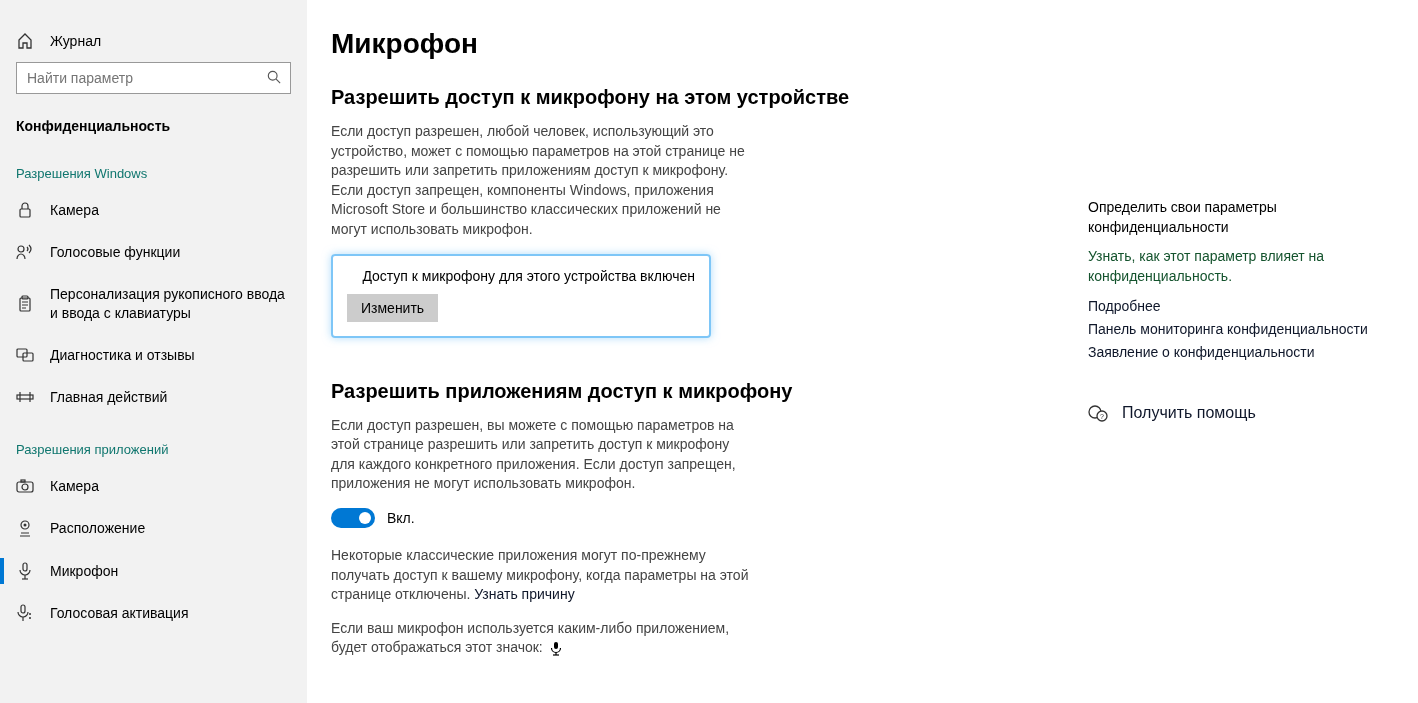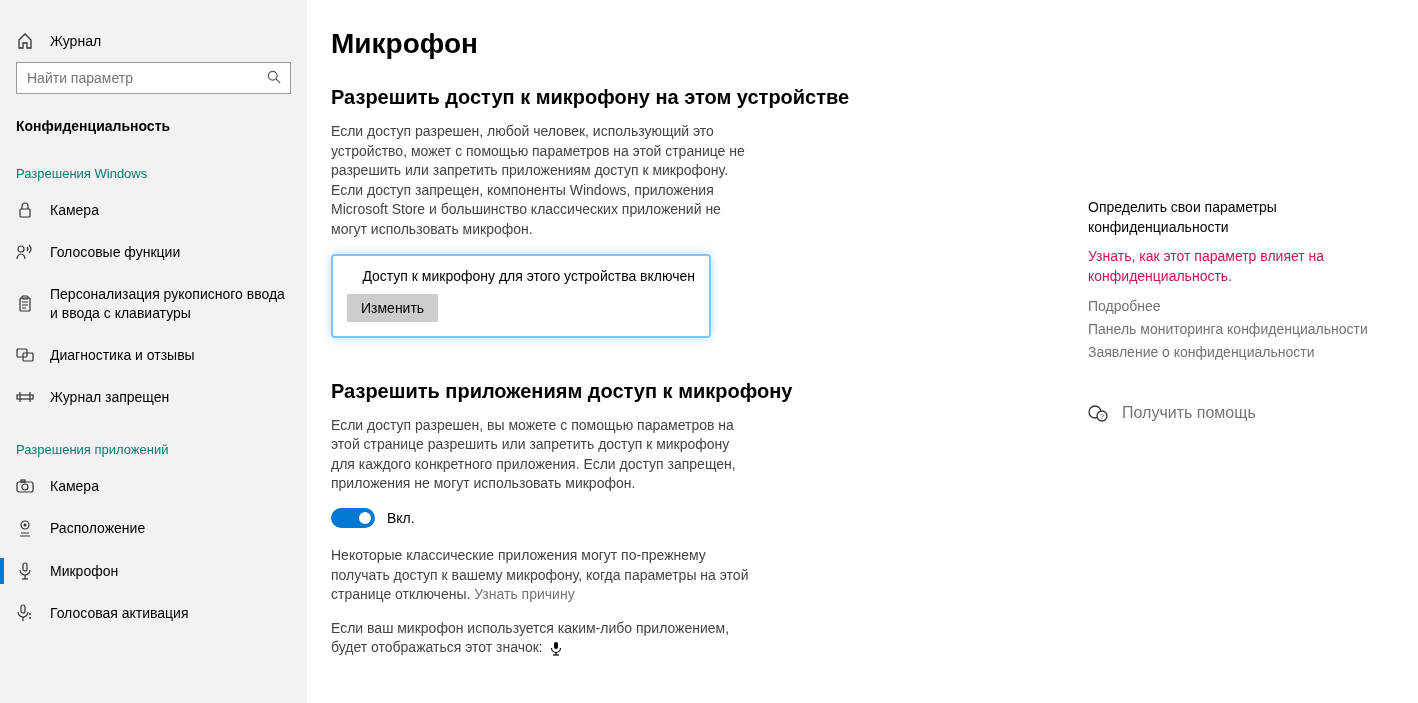--- a/index.html
+++ b/index.html
@@ -24,24 +24,24 @@
 h1 { font-size: 28px; font-weight: 600; margin-bottom: 24px; }
 h2 { font-size: 20px; font-weight: 600; margin-bottom: 12px; line-height:1.3; }
 .para { font-size: 14px; color: #444; line-height: 1.4; margin-bottom: 14px; max-width: 420px; }
 .callout { border: 2px solid #7ec6f7; border-radius: 4px; padding: 12px 14px 14px 14px; max-width: 380px; margin-bottom: 40px; box-shadow: 0 0 8px rgba(126,198,247,0.6); }
 .callout .status { font-size: 14px; margin-bottom: 10px; text-align: right; }
 .change-btn { background: #ccc; border: none; padding: 6px 14px; font-size: 14px; cursor: pointer; }
 .toggle-row { display: flex; align-items: center; margin: 14px 0 18px 0; }
 .toggle { width: 44px; height: 20px; background: #0078d4; border-radius: 10px; position: relative; cursor: pointer; }
 .toggle .knob { width: 12px; height: 12px; background: #fff; border-radius: 50%; position: absolute; top: 4px; right: 4px; }
 .toggle-label { font-size: 14px; margin-left: 12px; }
-.link { color: #737373; cursor: pointer; text-decoration: none; }
+.link { color: #0f172a; cursor: pointer; text-decoration: none; }
 .mic-inline { display:inline-block; vertical-align:middle; margin-left:4px; }
 .right-title { font-size: 14px; font-weight: 400; margin-bottom: 10px; line-height:1.4; }
-.right-sub { font-size: 14px; color: #be185d; line-height:1.4; margin-bottom: 10px; }
+.right-sub { font-size: 14px; color: #14532d; line-height:1.4; margin-bottom: 10px; }
 .right-links { display: flex; flex-direction: column; gap: 2px; margin-bottom: 40px; }
 .right-links a { font-size: 14px; line-height:1.5; }
 .help-row { display:flex; align-items:center; gap:14px; }
 .help-row .hicn { width:20px; height:20px; }
 svg { display:block; }
 </style>
 </head>
 <body>
 
 <div class="sidebar">
@@ -109,21 +109,21 @@
     <span class="lbl">Диагностика и отзывы</span>
   </div>
   <div class="nav-item">
     <span class="icn">
       <svg width="18" height="16" viewBox="0 0 18 16">
           <rect x="1" y="6" width="16" height="4" fill="none" stroke="#333" stroke-width="1.2"></rect>
           <line x1="4" y1="3" x2="4" y2="13" stroke="#333" stroke-width="1.2"></line>
           <line x1="14" y1="3" x2="14" y2="13" stroke="#333" stroke-width="1.2"></line>
         </svg>
     </span>
-    <span class="lbl">Журнал запрещен</span>
+    <span class="lbl">Главная действий</span>
   </div>
 
   <div class="section-label">Разрешения приложений</div>
 
   <div class="nav-item">
     <span class="icn">
       <svg width="18" height="14" viewBox="0 0 18 14">
           <rect x="1" y="3" width="16" height="10" rx="2" fill="none" stroke="#333" stroke-width="1.2"></rect>
           <circle cx="9" cy="8" r="3" fill="none" stroke="#333" stroke-width="1.2"></circle>
           <rect x="5" y="1" width="4" height="2" fill="none" stroke="#333" stroke-width="1.2"></rect>

